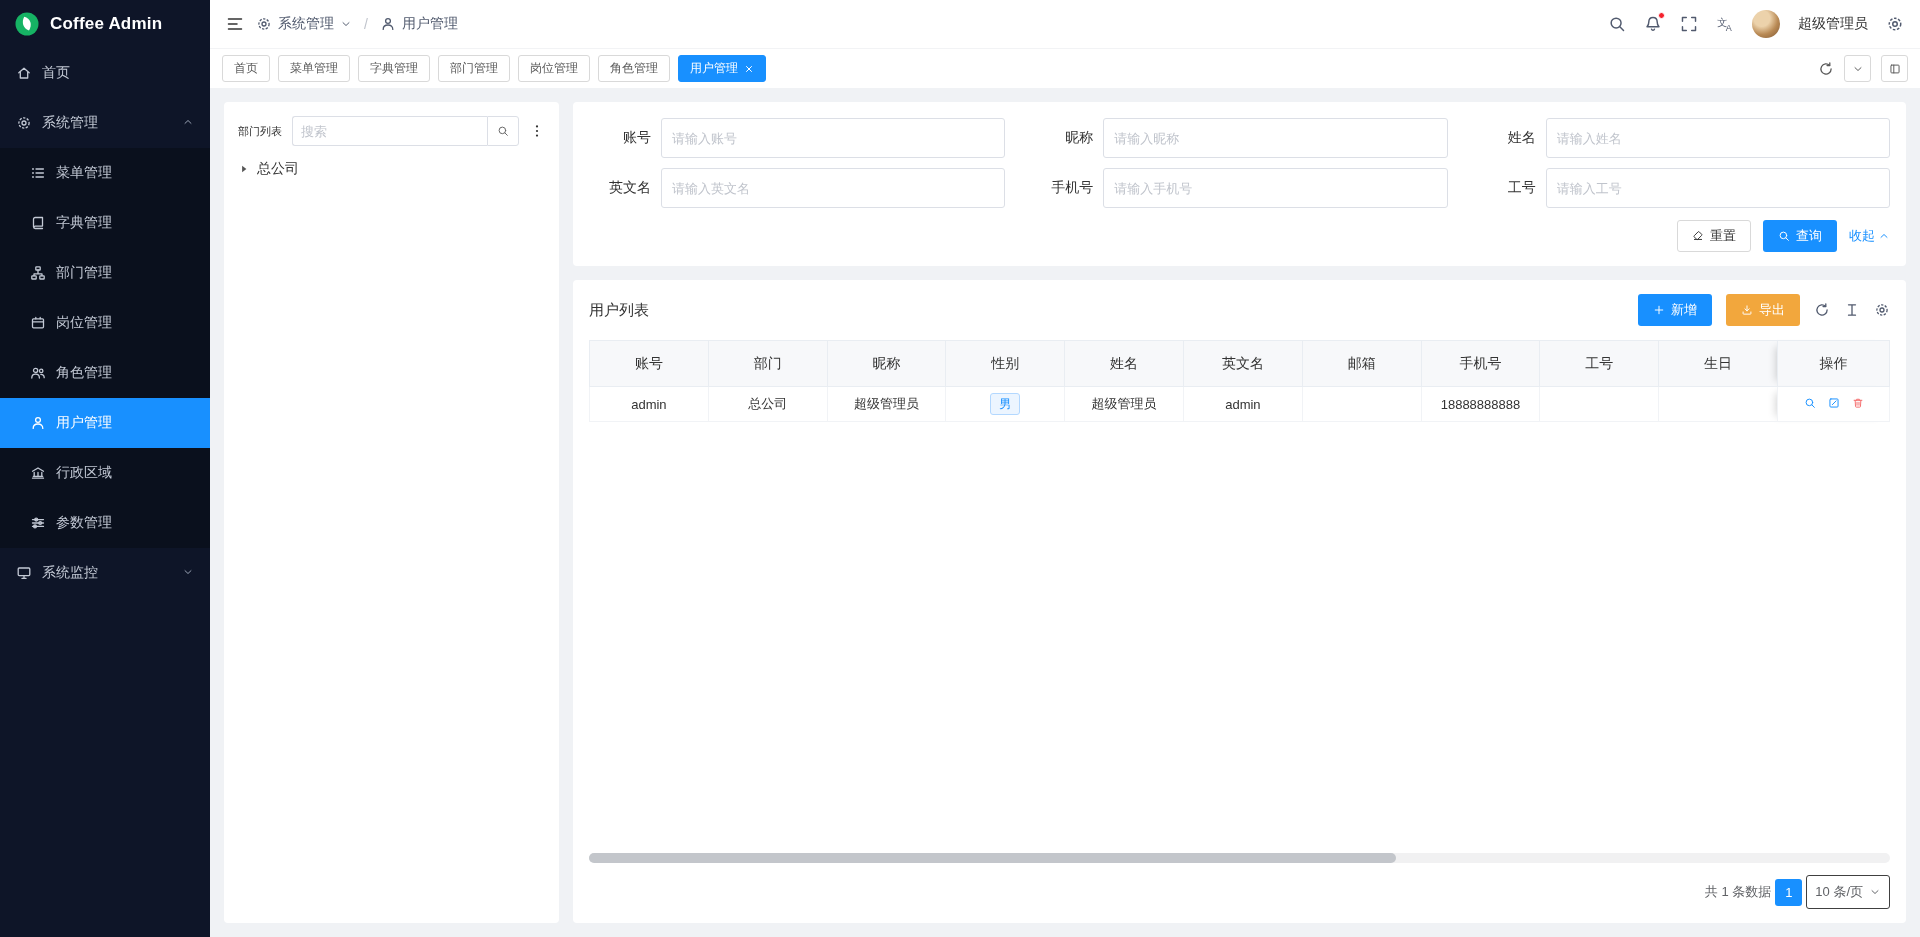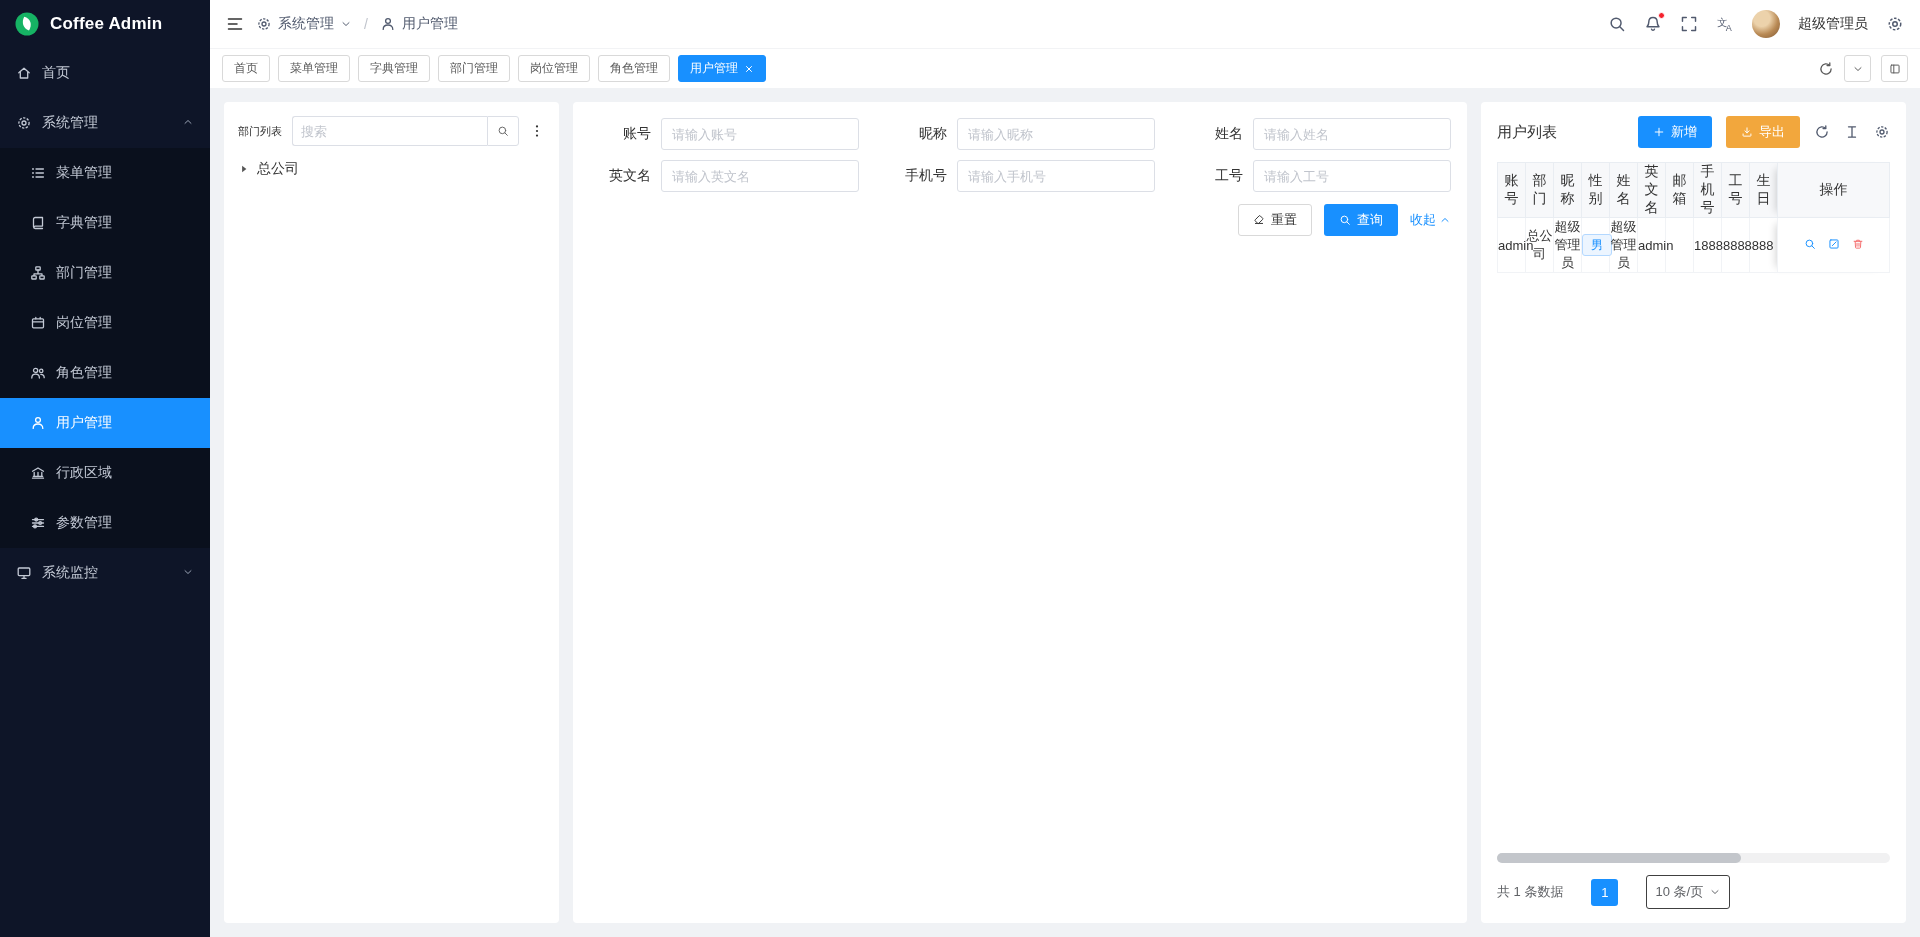--- a/index.html
+++ b/index.html
@@ -51,27 +51,27 @@
   .dept-title { font-size:11px; color:#333; white-space:nowrap; }
   .dept-search { flex:1; display:flex; min-width:0; }
   .search-input { flex:1; min-width:0; height:30px; border:1px solid #dcdfe6; border-right:none; border-radius:3px 0 0 3px; padding:12px 8px; font-size:13px; outline:none; color:#333; }
   .search-btn { width:32px; height:30px; border:1px solid #dcdfe6; border-radius:0 3px 3px 0; background:#fff; display:flex; align-items:center; justify-content:center; color:#666; cursor:pointer; }
   .more-btn { display:flex; align-items:center; color:#333; cursor:pointer; }
   .tree { flex:1; }
   .tree-node { display:flex; align-items:center; gap:7px; font-size:14px; color:#333; cursor:pointer; }
   .tree-node .caret { color:#555; display:flex; }
 
   
-  .right-col { flex:1; display:flex; flex-direction:row; gap:14px; min-width:0; }
+  .right-col { flex:1; display:flex; flex-direction:column; gap:14px; min-width:0; }
 
   .filter-card { background:#fff; border-radius:4px; padding:16px 16px 14px; flex-shrink:0; }
   .filter-grid { display:grid; grid-template-columns:repeat(3,1fr); gap:10px 26px; }
   .filter-field { display:flex; align-items:center; gap:10px; min-width:0; }
   .filter-label { width:62px; flex-shrink:0; text-align:right; font-size:14px; color:#333; white-space:nowrap; }
-  .filter-input { flex:1; min-width:0; height:32px; border:1px solid #dcdfe6; border-radius:3px; padding:0 10px; font-size:13px; outline:none; color:#333; }
+  .filter-input { flex:1; min-width:0; height:40px; border:1px solid #dcdfe6; border-radius:3px; padding:0 10px; font-size:13px; outline:none; color:#333; }
   input::placeholder { color:#c0c4cc; }
   .filter-actions { display:flex; justify-content:flex-end; align-items:center; gap:12px; margin-top:12px; }
   .btn { height:32px; padding:0 14px; border:1px solid transparent; border-radius:3px; font-size:13px; display:inline-flex; align-items:center; gap:6px; cursor:pointer; background:#fff; }
   .btn-plain { border-color:#d9d9d9; color:#333; }
   .btn-primary { background:#1890ff; color:#fff; }
   .btn-warning { background:#f2a73d; color:#fff; }
   .link-collapse { color:#1890ff; font-size:13px; display:inline-flex; align-items:center; gap:3px; cursor:pointer;justify-content:flex-end; }
 
   .table-card { flex:1; background:#fff; border-radius:4px; padding:14px 16px; display:flex; flex-direction:column; min-height:0; }
   .card-head { display:flex; align-items:center; margin-bottom:14px; flex-shrink:0; }
@@ -86,21 +86,21 @@
   .col-action { width:112px; }
   th.col-action, td.col-action { box-shadow:-8px 0 8px -6px rgba(0,0,0,.18); }
   .tag-male { display:inline-flex; align-items:center; height:22px; padding:0 8px; font-size:12px; color:#1890ff; background:#ecf5ff; border:1px solid #b3d8ff; border-radius:3px; }
   .row-acts { display:inline-flex; align-items:center; gap:12px; }
   .act { display:inline-flex; color:#1890ff; cursor:pointer; }
   .act.danger { color:#f56c6c; }
 
   .hscroll { margin-top:auto; height:10px; background:#f1f1f2; border-radius:5px; position:relative; flex-shrink:0; }
   .hscroll-thumb { position:absolute; left:0; top:0; height:10px; width:62%; background:#c3c6cb; border-radius:5px; cursor:pointer; }
 
-  .card-foot { display:flex; align-items:center; justify-content:flex-start; gap:28px; padding-top:12px; font-size:13px; color:#606266; flex-shrink:0; }
+  .card-foot { display:flex; align-items:center; justify-content:flex-end; gap:4px; padding-top:12px; font-size:13px; color:#606266; flex-shrink:0; }
   .page-box { min-width:27px; height:27px; padding:0 4px; background:#1890ff; color:#fff; display:flex; align-items:center; justify-content:center; border-radius:3px; cursor:pointer; }
   .page-size { height:34px; border:1px solid #404040; border-radius:3px; display:flex; align-items:center; gap:6px; padding:0 8px; cursor:pointer; color:#606266; background:#fff; }
 </style>
 </head>
 <body>
 
 <div class="app">
 
   <aside class="sidebar">
     <div class="logo">

